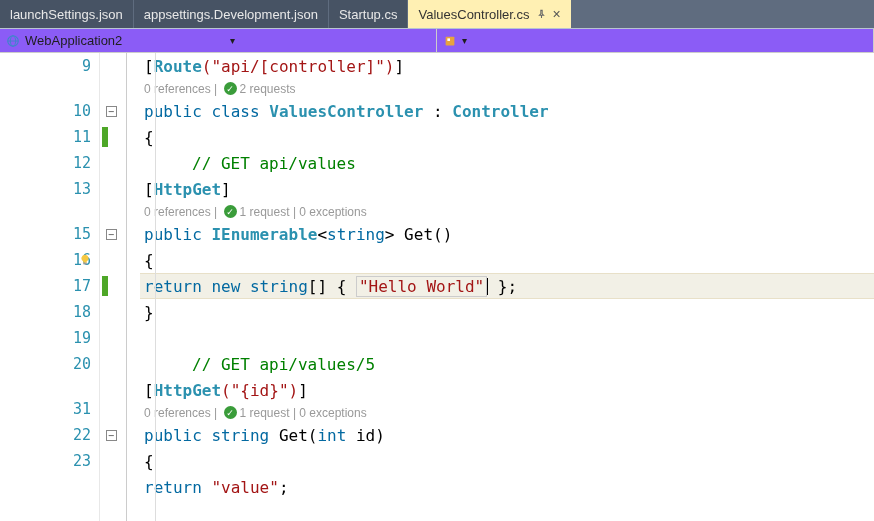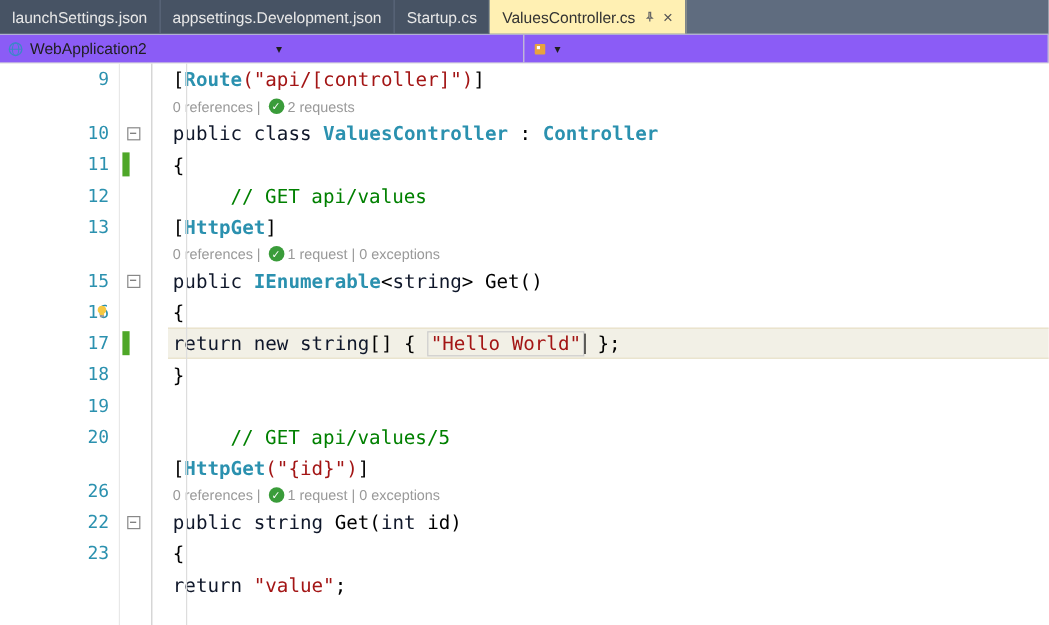--- a/index.html
+++ b/index.html
@@ -25,21 +25,21 @@
 .ind-row { height: 26px; display: flex; align-items: center; justify-content: center; position: relative; }
 .ind-row.lens { height: 19px; }
 .green-bar { position: absolute; left: 2px; top: 3px; width: 6px; height: 20px; background: #4ea728; }
 .fold { width: 11px; height: 11px; border: 1px solid #888; font-size: 10px; line-height: 9px; text-align: center; color: #555; background: #fff; cursor: pointer; }
 .outline-col { width: 18px; background: #fff; position: relative; }
 .vline { position: absolute; left: 4px; top: 0; width: 1px; height: 100%; background: #ccc; }
 .code { flex: 1; background: #fff; position: relative; }
 .code-row { height: 26px; display: flex; align-items: center; white-space: pre; padding-left: 4px; }
 .code-row.lens { height: 19px; font-size: 12px; color: #999; font-family: 'Segoe UI', sans-serif; }
 .code-row.hl { background: #f2f0e6; border-top: 1px solid #e8e0c8; border-bottom: 1px solid #e8e0c8; }
-.kw { color: #0f172a; }
+.kw { color: #0369a1; }
 .typ { color: #2b91af; font-weight: bold; }
 .str { color: #a31515; }
 .cmt { color: #008000; margin-left: 48px; }
 .pln { color: #000; }
 .box { border: 1px solid #ccc; padding: 0 2px; }
 .chk { display: inline-flex; width: 13px; height: 13px; border-radius: 50%; background: #3a9c3a; color: #fff; font-size: 9px; align-items: center; justify-content: center; margin: 0 3px; vertical-align: middle; }
 .cursor { display: inline-block; width: 1px; height: 17px; background: #000; vertical-align: middle; }
 .indent-guide { position: absolute; width: 1px; background: #ddd; top: 0; bottom: 0; }
 </style>
 </head>
@@ -119,21 +119,21 @@
         <span class="lineno">18</span>
       </div>
     <div class="gutter-row">
         <span class="lineno">19</span>
       </div>
     <div class="gutter-row">
         <span class="lineno">20</span>
       </div>
     <div class="gutter-row lens"></div>
     <div class="gutter-row">
-        <span class="lineno">26</span>
+        <span class="lineno">31</span>
       </div>
     <div class="gutter-row">
         <span class="lineno">22</span>
       </div>
     <div class="gutter-row">
         <span class="lineno">23</span>
       </div>
   </div>
 
   <div class="indicators">

